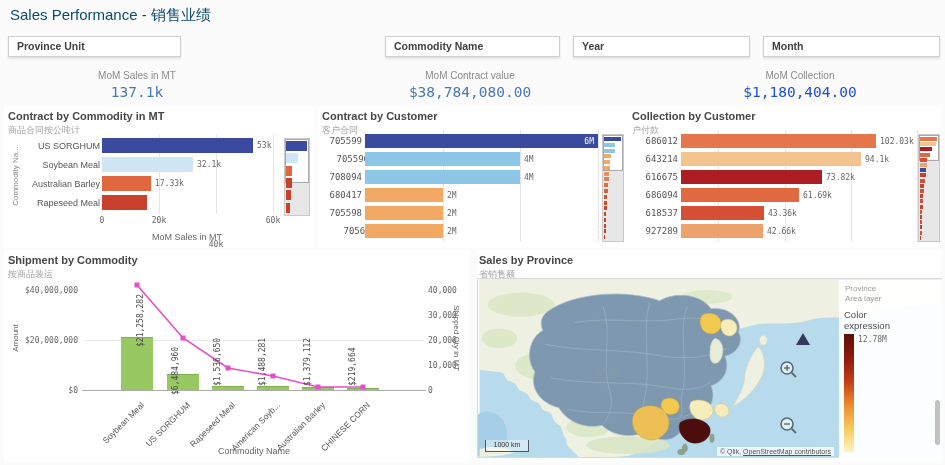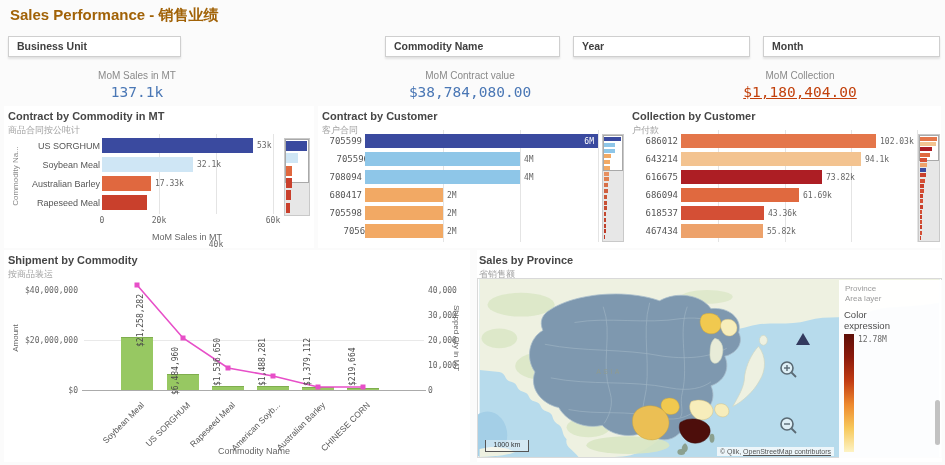--- a/index.html
+++ b/index.html
@@ -1,19 +1,19 @@
 <!DOCTYPE html>
 <html><head>
 <meta charset="utf-8">
 <style>
   html,body{margin:0;padding:0;background:#e9e9e9;}
   .stage{position:relative;width:945px;height:465px;background:#fbfbfb;overflow:hidden;
          font-family:"Liberation Sans",sans-serif;}
   .mono{font-family:"DejaVu Sans Mono",monospace;}
-  .page-title{position:absolute;left:10px;top:6px;font-size:15px;color:#a16207;font-weight:bold;}
+  .page-title{position:absolute;left:10px;top:6px;font-size:15px;color:#0c4a6e;}
   .filter{position:absolute;top:36px;height:21px;background:#fff;border:1px solid #cfcfcf;
           box-shadow:0 2px 2px rgba(0,0,0,.10);box-sizing:border-box;font-size:10.5px;
           font-weight:bold;color:#404040;line-height:19px;padding-left:8px;cursor:pointer;}
   .kpi{position:absolute;top:70px;width:220px;text-align:center;}
   .kpi .klabel{font-size:10px;color:#8a8a8a;}
   .kpi .kvalue{font-size:14.5px;margin-top:3px;font-family:"DejaVu Sans Mono",monospace;}
   .card{position:absolute;background:#fff;}
   .ctitle{position:absolute;left:4px;top:4px;font-size:11px;font-weight:bold;color:#464646;white-space:nowrap;}
   .csub{position:absolute;left:4px;top:18px;font-size:9px;color:#a2a2a2;white-space:nowrap;}
   .cat{position:absolute;font-size:9px;color:#555;text-align:right;white-space:nowrap;}
@@ -45,36 +45,36 @@
   .attrib{position:absolute;left:240px;top:197px;font-size:7px;color:#555;background:rgba(255,255,255,.75);
           padding:1px 3px;white-space:nowrap;}
   .attrib a{color:#555;text-decoration:underline;}
 </style>
 </head>
 <body>
 
 <div class="stage">
   <div class="page-title">Sales Performance - 销售业绩</div>
 
-  <div class="filter" style="left:8px;width:173px;">Business Unit</div>
+  <div class="filter" style="left:8px;width:173px;">Province Unit</div>
   <div class="filter" style="left:385px;width:175px;">Commodity Name</div>
   <div class="filter" style="left:763px;width:177px;">Month</div>
   <div class="filter" style="left:573px;width:177px;">Year</div>
 
   <div class="kpi" style="left:27px;">
     <div class="klabel">MoM Sales in MT</div>
     <div class="kvalue" style="color: rgb(74, 119, 181);">137.1k</div>
   </div>
   <div class="kpi" style="left:360px;">
     <div class="klabel">MoM Contract value</div>
     <div class="kvalue" style="color: rgb(74, 119, 181);">$38,784,080.00</div>
   </div>
   <div class="kpi" style="left:690px;">
     <div class="klabel">MoM Collection</div>
-    <div class="kvalue" style="color: #c2410c; text-decoration: underline;">$1,180,404.00</div>
+    <div class="kvalue" style="color: #1d4ed8;">$1,180,404.00</div>
   </div>
 
   <div class="card" id="c1" style="left:4px;top:106px;width:310px;height:142px;">
     <div class="ctitle">Contract by Commodity in MT</div>
     <div class="csub">商品合同按公吨计</div>
     <div class="vlab" style="left:-28px;top:65px;width:80px;height:10px;">Commodity Na...</div>
     <div class="alabel" style="left:103px;top:126px;width:160px;">MoM Sales in MT</div>
   <div class="vgrid" style="position: absolute; left: 155px; top: 28px; width: 1px; height: 80px;"></div>
       <div class="vgrid" style="position: absolute; left: 212px; top: 28px; width: 1px; height: 80px;"></div>
       <div class="vgrid" style="position: absolute; left: 269px; top: 28px; width: 1px; height: 80px;"></div>
@@ -166,23 +166,23 @@
       <div class="vlabel" style="position: absolute; left: 237px; top: 48.5px;">94.1k</div>
       <div class="cat mono" style="position: absolute; left: 0px; top: 66px; width: 50px;">616675</div>
       <div class="hbar" style="position: absolute; left: 53px; top: 64px; width: 141px; height: 14px; background: rgb(173, 30, 36);"></div>
       <div class="vlabel" style="position: absolute; left: 198px; top: 66.5px;">73.82k</div>
       <div class="cat mono" style="position: absolute; left: 0px; top: 84px; width: 50px;">686094</div>
       <div class="hbar" style="position: absolute; left: 53px; top: 82px; width: 118px; height: 14px; background: rgb(224, 105, 63);"></div>
       <div class="vlabel" style="position: absolute; left: 175px; top: 84.5px;">61.69k</div>
       <div class="cat mono" style="position: absolute; left: 0px; top: 102px; width: 50px;">618537</div>
       <div class="hbar" style="position: absolute; left: 53px; top: 100px; width: 83px; height: 14px; background: rgb(212, 79, 53);"></div>
       <div class="vlabel" style="position: absolute; left: 140px; top: 102.5px;">43.36k</div>
-      <div class="cat mono" style="position: absolute; left: 0px; top: 120px; width: 50px;">467434</div>
+      <div class="cat mono" style="position: absolute; left: 0px; top: 120px; width: 50px;">927289</div>
       <div class="hbar" style="position: absolute; left: 53px; top: 118px; width: 82px; height: 14px; background: rgb(237, 162, 107);"></div>
-      <div class="vlabel" style="position: absolute; left: 139px; top: 120.5px;">55.82k</div>
+      <div class="vlabel" style="position: absolute; left: 139px; top: 120.5px;">42.66k</div>
       <div class="mini" style="position: absolute; left: 290px; top: 28px; width: 22px; height: 108px;">
         <div class="miniwin" style="position: absolute; height: 26px;"></div>
         <div style="position: absolute; left: 1px; top: 2px; width: 17px; height: 4px; background: rgb(228, 118, 74);"></div>
         <div style="position: absolute; left: 1px; top: 7.2px; width: 16px; height: 4px; background: rgb(243, 195, 144);"></div>
         <div style="position: absolute; left: 1px; top: 12.4px; width: 12px; height: 4px; background: rgb(173, 30, 36);"></div>
         <div style="position: absolute; left: 1px; top: 17.6px; width: 10px; height: 4px; background: rgb(224, 105, 63);"></div>
         <div style="position: absolute; left: 1px; top: 22.8px; width: 7px; height: 4px; background: rgb(212, 79, 53);"></div>
         <div style="position: absolute; left: 1px; top: 28px; width: 7px; height: 4px; background: rgb(237, 162, 107);"></div>
         <div style="position: absolute; left: 1px; top: 33.2px; width: 6px; height: 4px; background: rgb(58, 74, 159);"></div>
         <div style="position: absolute; left: 1px; top: 38.4px; width: 6px; height: 4px; background: rgb(201, 64, 44);"></div>

